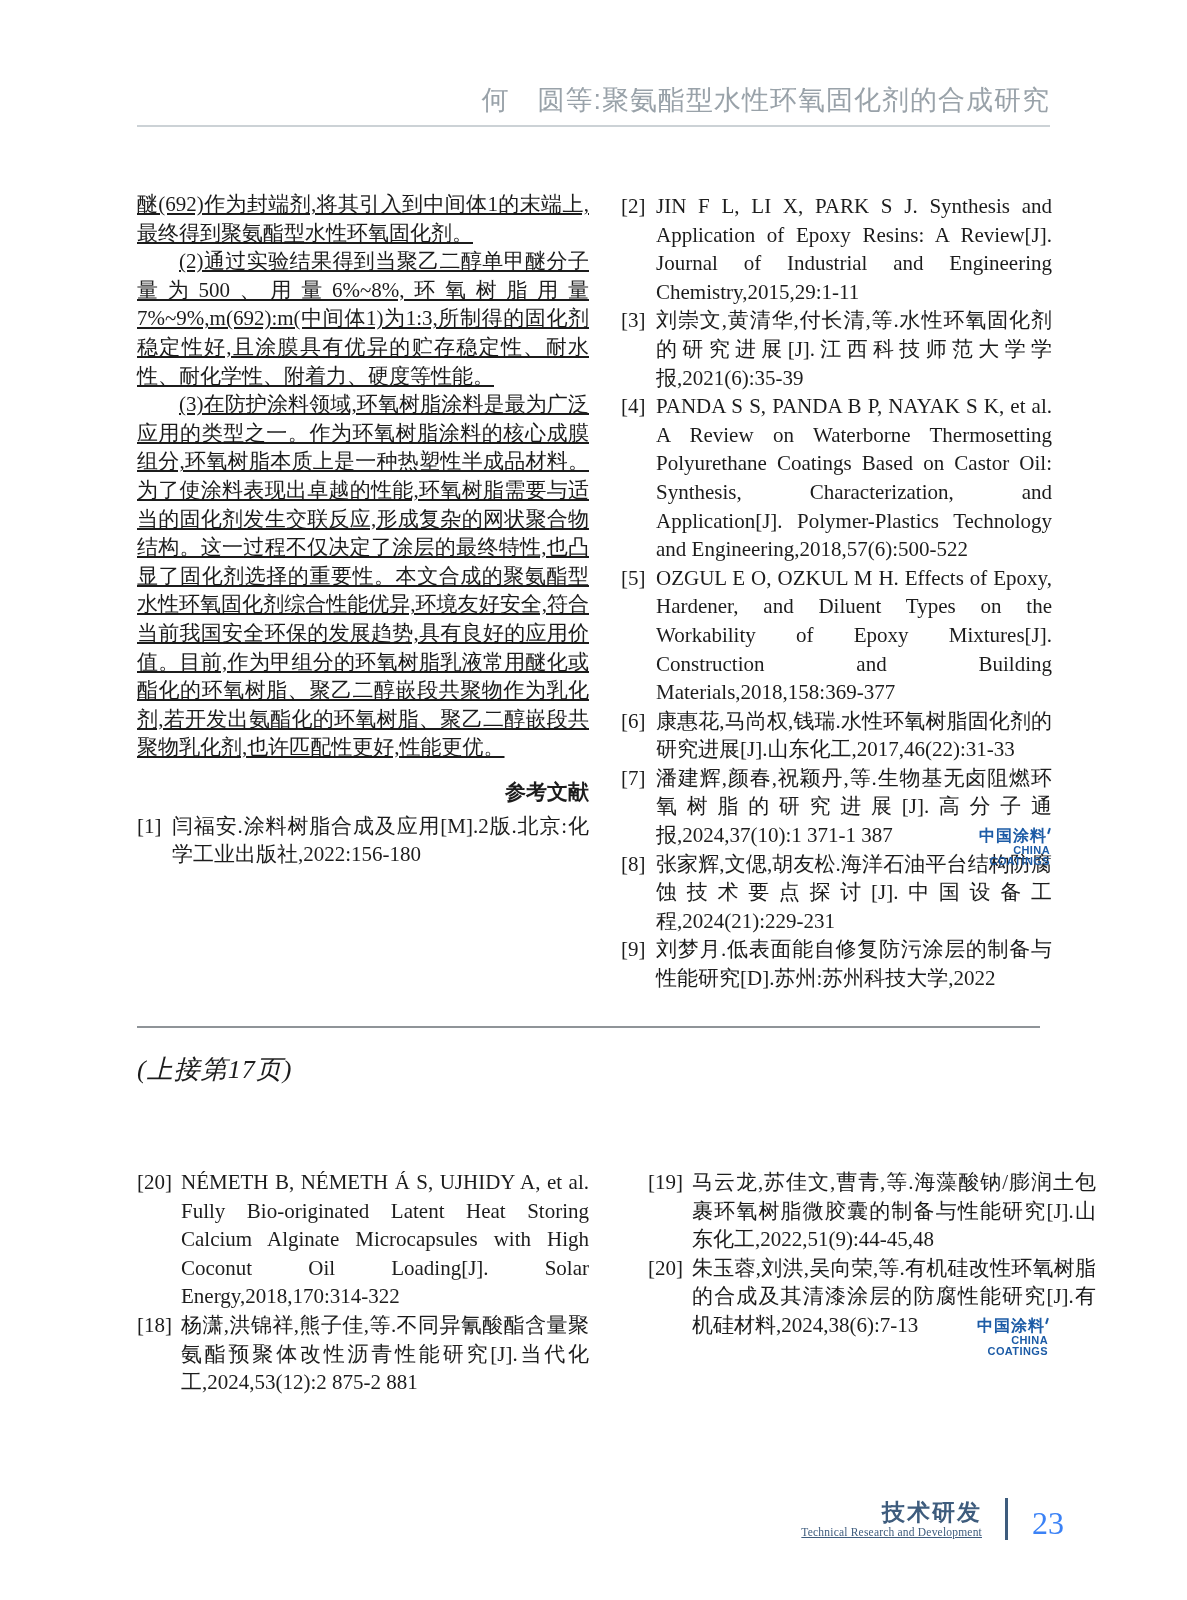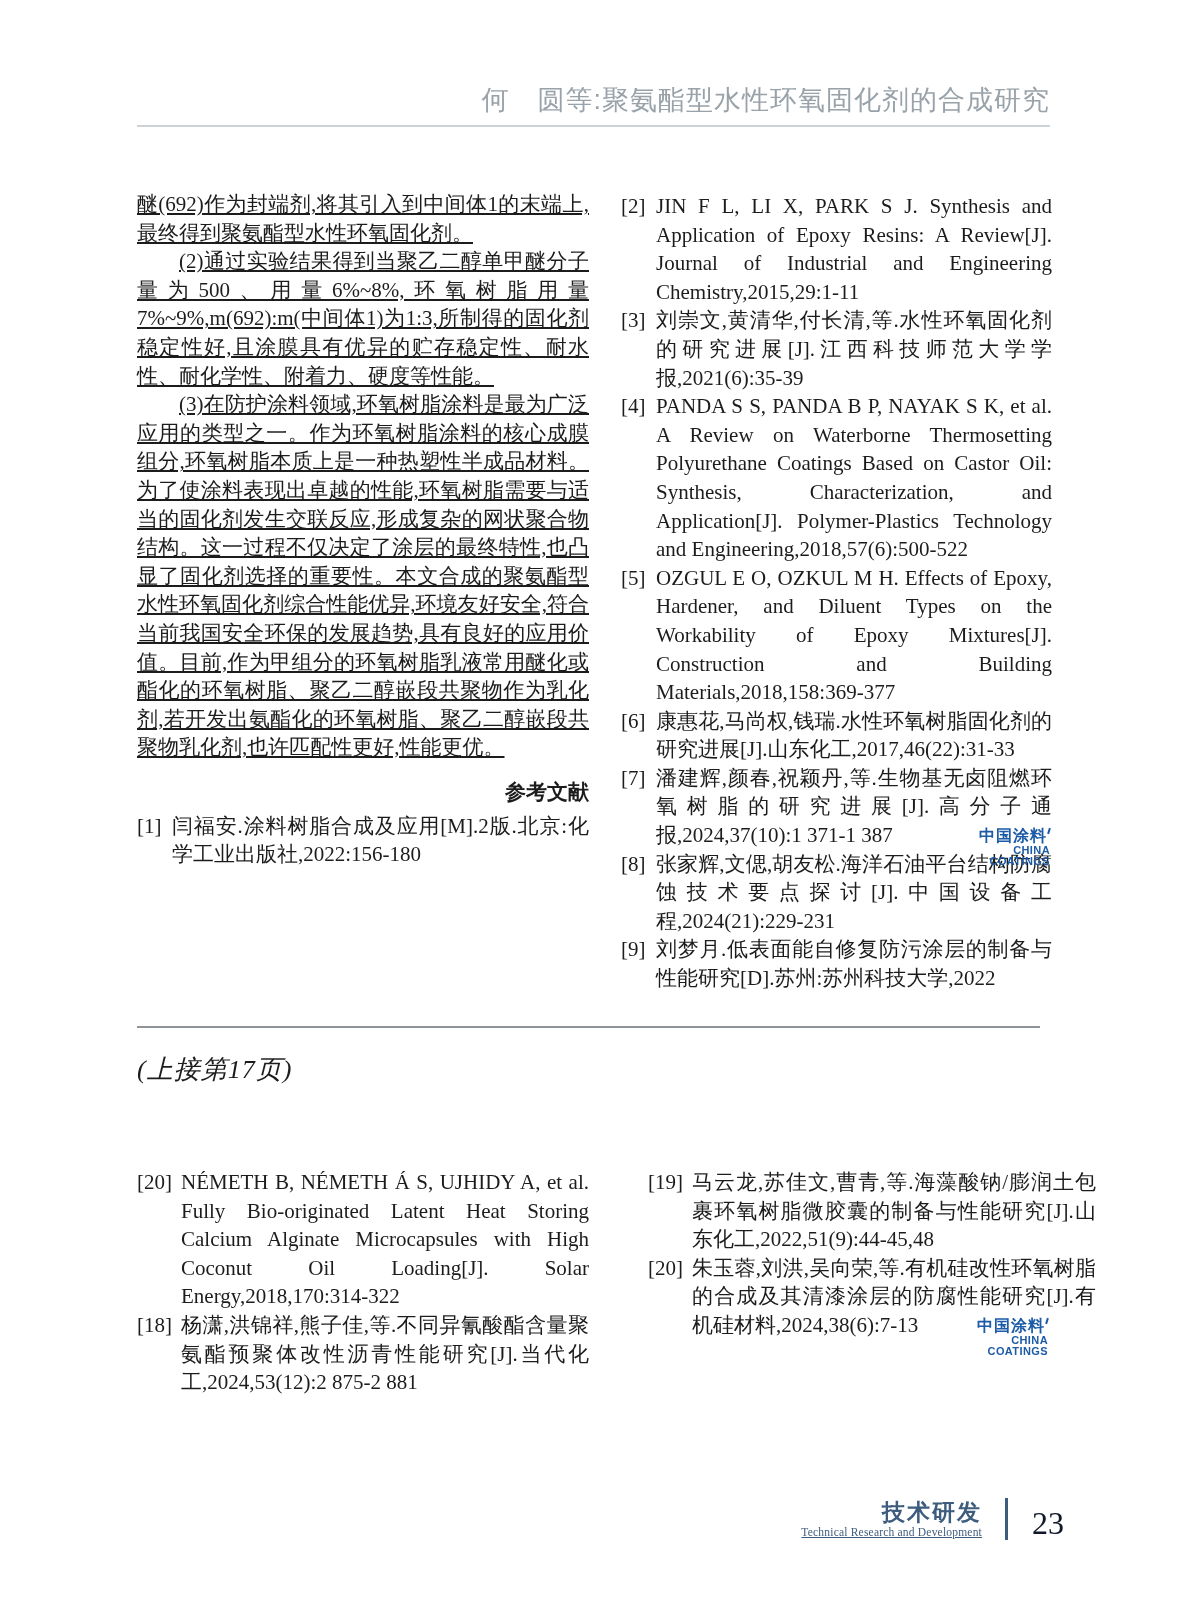--- a/index.html
+++ b/index.html
@@ -182,16 +182,16 @@
     <div class="logo-zh">中国涂料</div>
     <div class="logo-en">CHINA COATINGS</div>
   </div>
 
   <div class="footer">
     <div class="footer-text">
       <div class="footer-zh" style="color: rgb(62, 92, 125);">技术研发</div>
       <div class="footer-en" style="color: rgb(62, 92, 125); text-decoration: underline;">Technical Research and Development</div>
     </div>
     <div class="footer-bar" style="background: rgb(62, 92, 125);"></div>
-    <div class="footer-page" style="color: #0f172a;">23</div>
+    <div class="footer-page" style="color: #3b82f6;">23</div>
   </div>
 
 </div>
 
 </body></html>

